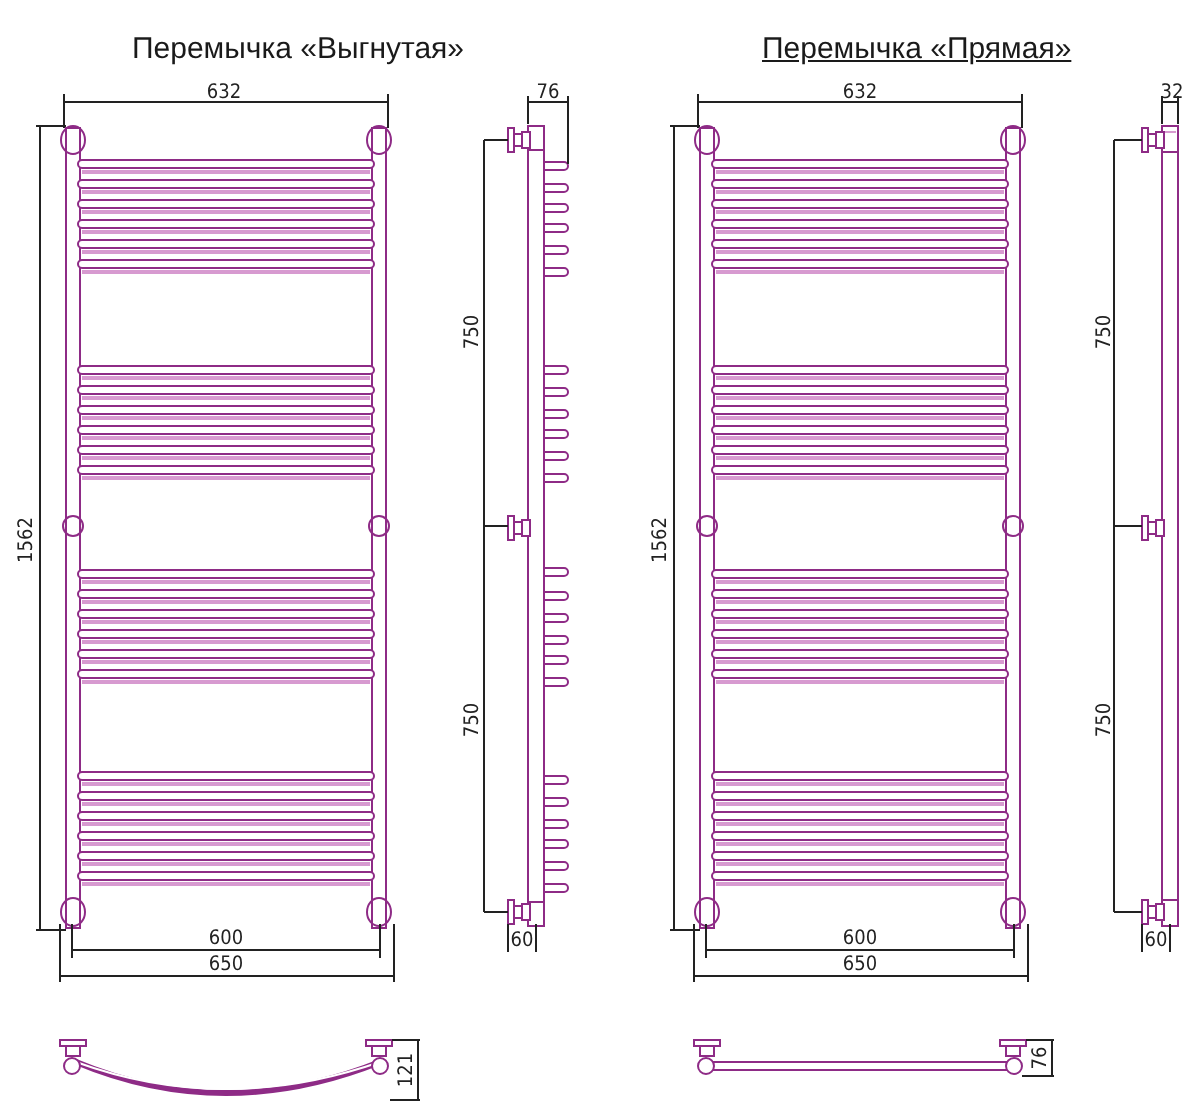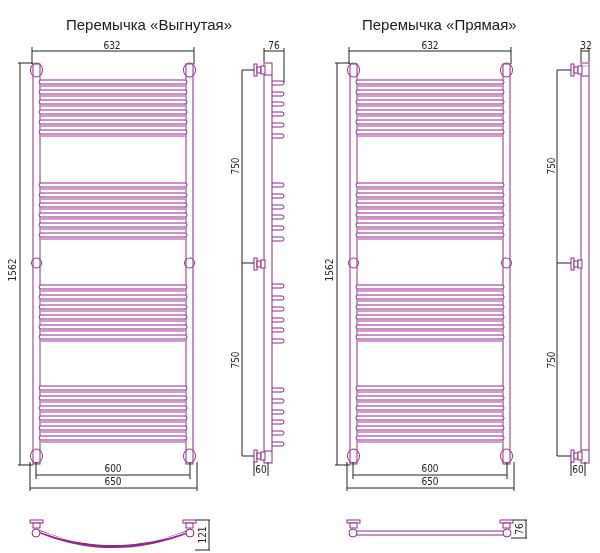--- a/index.html
+++ b/index.html
@@ -1,19 +1,19 @@
 <!DOCTYPE html>
 <html><head>
 <meta charset="utf-8">
 <style>
   html, body { margin:0; padding:0; background:#ffffff; }
   body { width:600px; height:553px; position:relative; overflow:hidden; font-family:"Liberation Sans", sans-serif; }
   .title { position:absolute; top:6px; font-size:15px; color:#1a1a1a; white-space:nowrap;margin-top:10px; }
   #title-left { left:66px; }
-  #title-right { left:362px; }
+  #title-right { left:381px;text-decoration:underline; }
   svg { position:absolute; left:0; top:0; }
   .dim { font-family:"DejaVu Sans Condensed","DejaVu Sans", sans-serif; font-size:10px; fill:#222; }
 </style>
 </head>
 <body>
 
 <div class="title" id="title-left">Перемычка «Выгнутая»</div>
 <div class="title" id="title-right">Перемычка «Прямая»</div>
 
 <svg width="600" height="553" viewBox="0 0 600 553" xmlns="http://www.w3.org/2000/svg">

